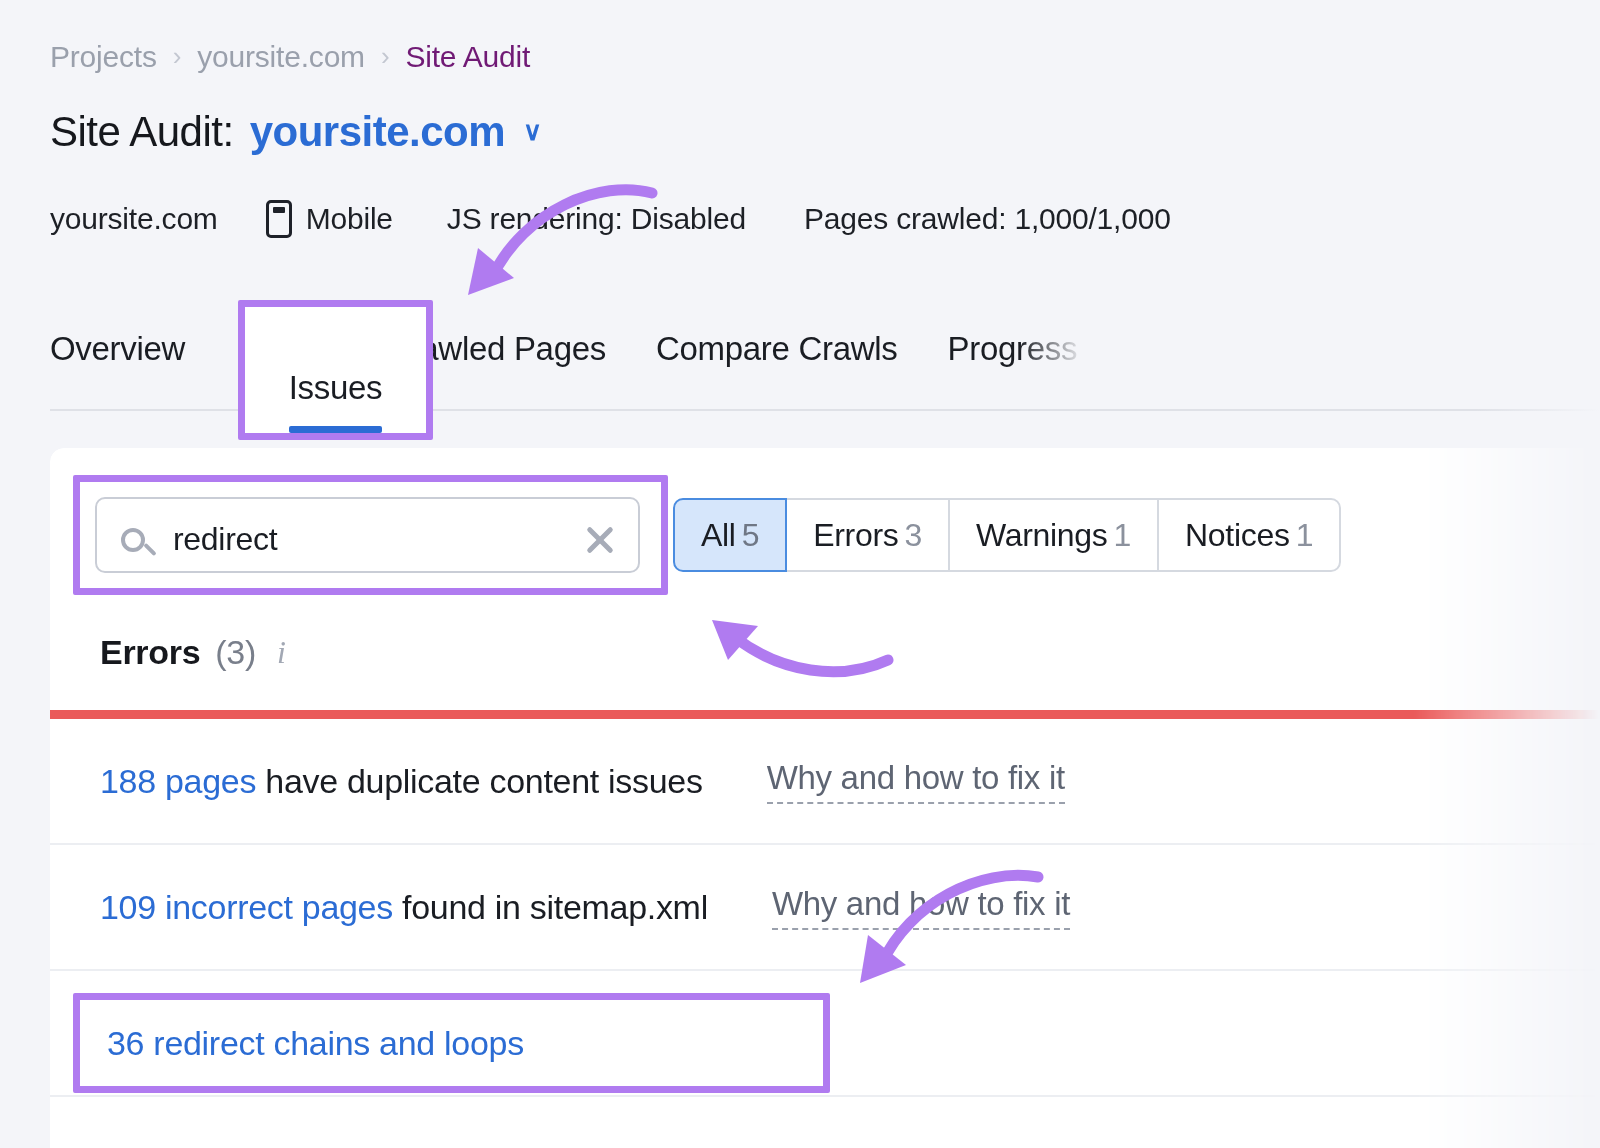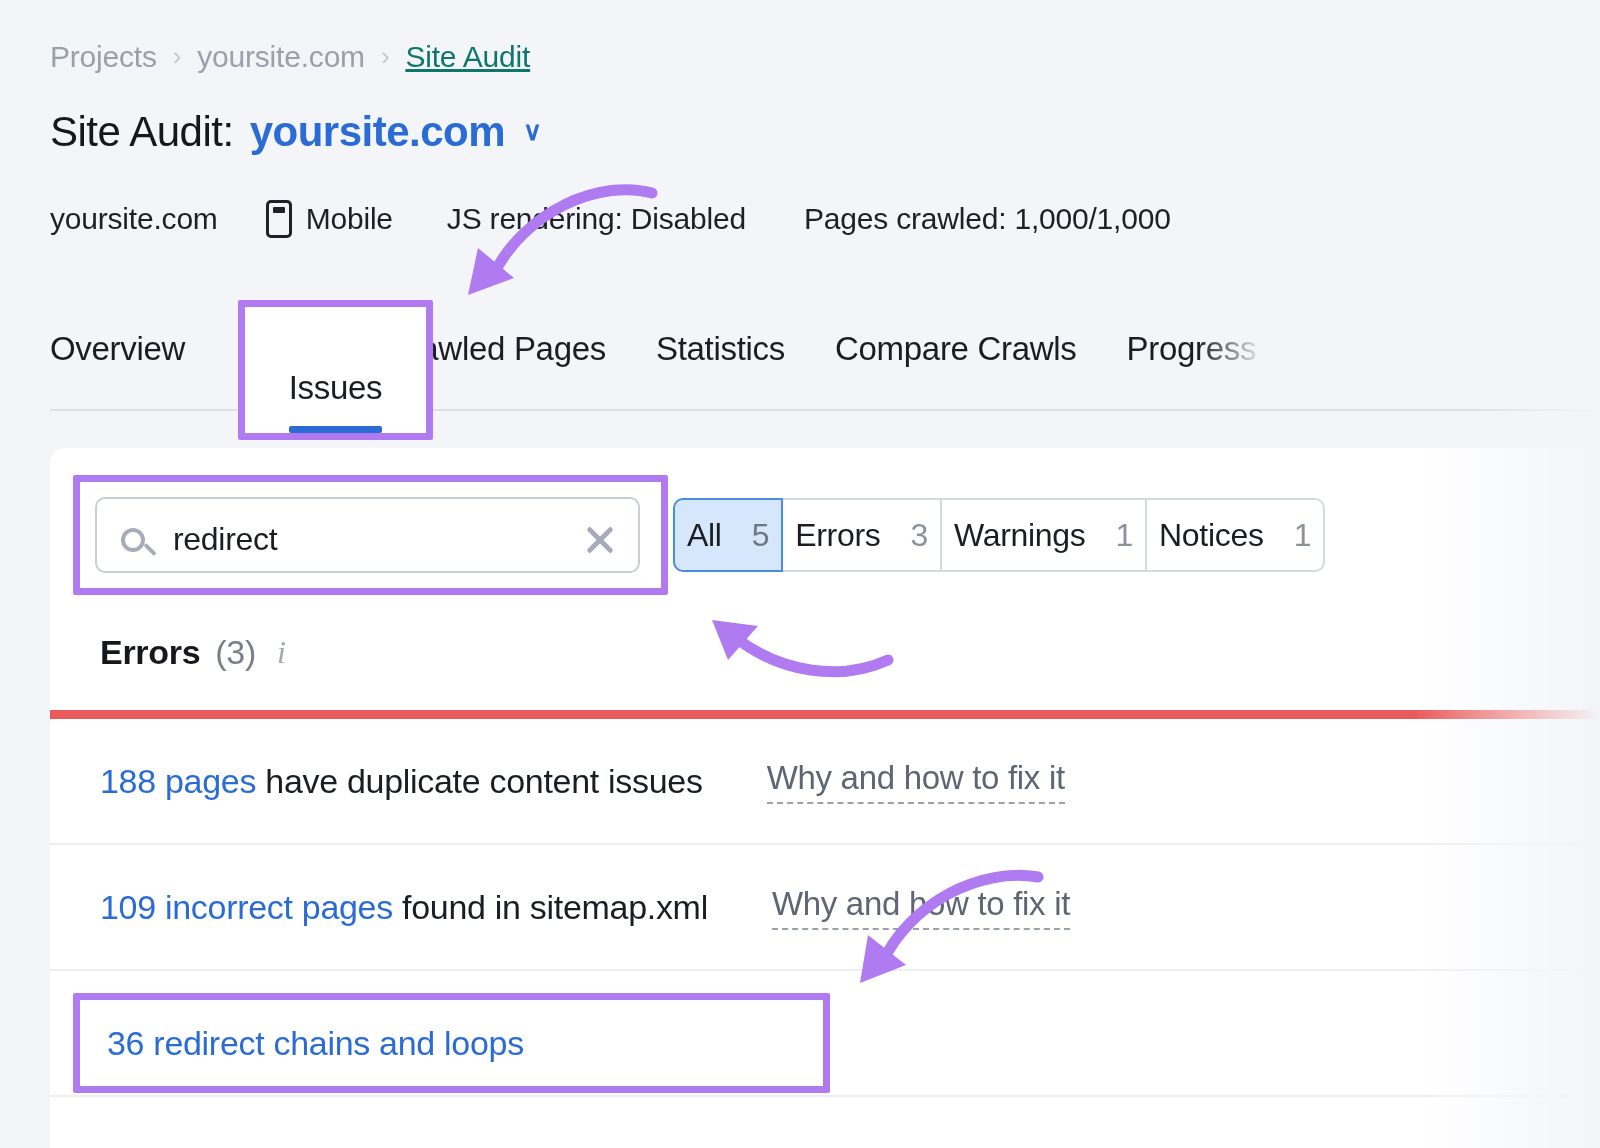--- a/index.html
+++ b/index.html
@@ -28,21 +28,21 @@
     font-size: 30px;
     letter-spacing: -0.2px;
   }
   .bc-link { color: #9aa0ac; }
   .bc-sep {
     color: #c3c7d1;
     font-size: 26px;
     line-height: 1;
     transform: translateY(-1px);
   }
-  .bc-current { color: #0f766e; text-decoration: underline; }
+  .bc-current { color: #701a75; }
 
   
   .title-row {
     position: absolute;
     left: 50px;
     top: 108px;
     display: flex;
     align-items: baseline;
     gap: 16px;
   }
@@ -220,22 +220,22 @@
   .clear-icon::after  { transform: translate(-50%,-50%) rotate(-45deg); }
 
   .segments {
     display: flex;
     margin-left: 33px;
     height: 74px;
   }
   .seg {
     display: flex;
     align-items: center;
-    gap: 30px;
-    padding: 0 12px;
+    gap: 6px;
+    padding: 0 26px;
     border: 2px solid #d5d9e0;
     border-right-width: 0;
     font-size: 32px;
     color: #1a1d23;
     letter-spacing: -0.3px;
     background: #fff;
     box-sizing: border-box;
   }
   .seg:first-child { border-radius: 10px 0 0 10px; }
   .seg:last-child  { border-radius: 0 10px 10px 0; border-right-width: 2px; }
@@ -393,23 +393,20 @@
 <div class="tabs">
   <div class="tab">
     <span>Overview</span>
   </div>
   <div class="tab active" style="visibility:hidden;">
     <span>Issues</span>
     
   </div>
   <div class="tab">
     <span>Crawled Pages</span>
-  </div>
-  <div class="tab">
-    <span>Statistics</span>
   </div>
   <div class="tab">
     <span>Compare Crawls</span>
   </div>
   <div class="tab faded">
     <span>Progress</span>
   </div>
 </div>
 <div class="tabs-rule"></div>
 

